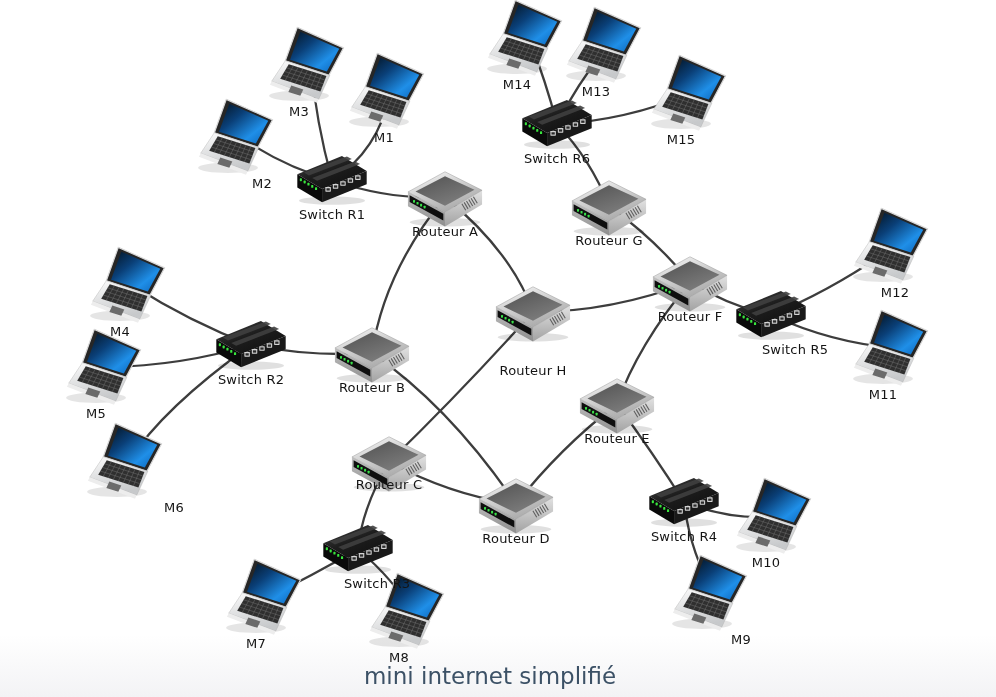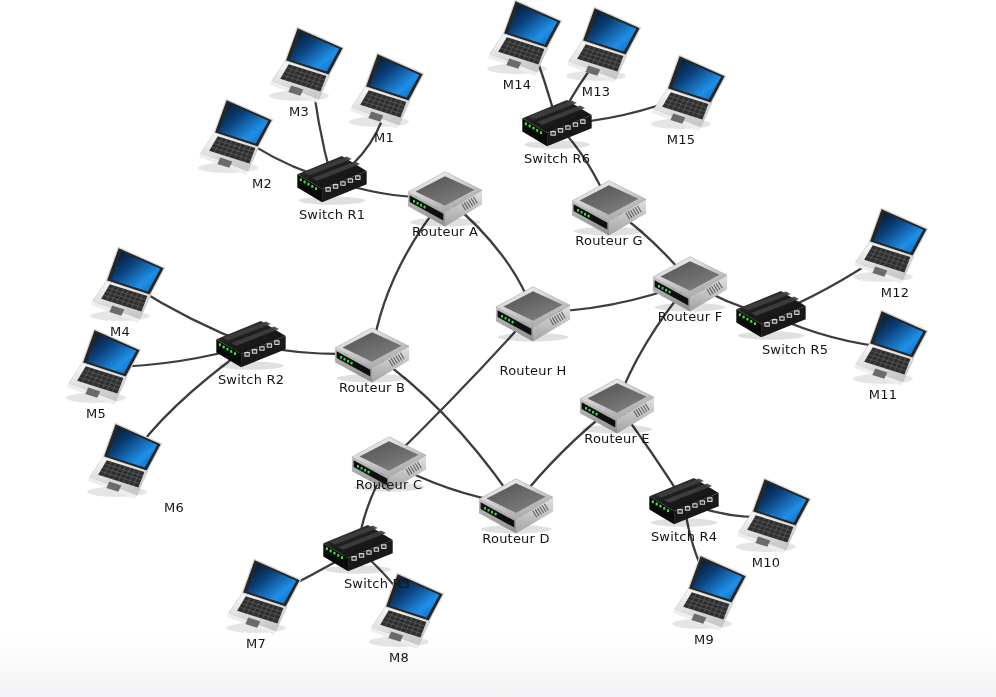--- a/index.html
+++ b/index.html
@@ -182,29 +182,30 @@
         <use href="#sym-router" xlink:href="#sym-router" x="348" y="430" width="82" height="64"></use>
         <use href="#sym-switch" xlink:href="#sym-switch" x="646" y="474.5" width="76" height="55"></use>
         <use href="#sym-router" xlink:href="#sym-router" x="475" y="472" width="82" height="64"></use>
         <use href="#sym-laptop" xlink:href="#sym-laptop" x="735" y="477.5" width="86" height="77"></use>
         <use href="#sym-switch" xlink:href="#sym-switch" x="320" y="521.5" width="76" height="55"></use>
         <use href="#sym-laptop" xlink:href="#sym-laptop" x="671" y="554.5" width="86" height="77"></use>
         <use href="#sym-laptop" xlink:href="#sym-laptop" x="225" y="558.5" width="86" height="77"></use>
         <use href="#sym-laptop" xlink:href="#sym-laptop" x="368" y="572.5" width="86" height="77"></use>
       </g>
     </svg>
+  <div class="diagram-title">mini internet simplifié</div>
 <div class="node-label" style="left: 384px; top: 137px;">M1</div>
     <div class="node-label" style="left: 226px; top: 183px; margin-left: 36px;">M2</div>
     <div class="node-label" style="left: 299px; top: 111px;">M3</div>
     <div class="node-label" style="left: 120px; top: 331px;">M4</div>
     <div class="node-label" style="left: 96px; top: 413px;">M5</div>
     <div class="node-label" style="left: 134px; top: 507px; margin-left: 40px;">M6</div>
     <div class="node-label" style="left: 256px; top: 643px;">M7</div>
     <div class="node-label" style="left: 399px; top: 657px;">M8</div>
-    <div class="node-label" style="left: 704px; top: 639px;">M9</div>
+    <div class="node-label" style="left: 741px; top: 639px;">M9</div>
     <div class="node-label" style="left: 766px; top: 562px; text-align: right;">M10</div>
     <div class="node-label" style="left: 883px; top: 394px;">M11</div>
     <div class="node-label" style="left: 895px; top: 292px; text-align: right;">M12</div>
     <div class="node-label" style="left: 596px; top: 91px;">M13</div>
     <div class="node-label" style="left: 517px; top: 84px;">M14</div>
     <div class="node-label" style="left: 681px; top: 139px;">M15</div>
     <div class="node-label" style="left: 332px; top: 214px;">Switch R1</div>
     <div class="node-label" style="left: 251px; top: 379px;">Switch R2</div>
     <div class="node-label" style="left: 377px; top: 583px;">Switch R3</div>
     <div class="node-label" style="left: 684px; top: 536px;">Switch R4</div>

